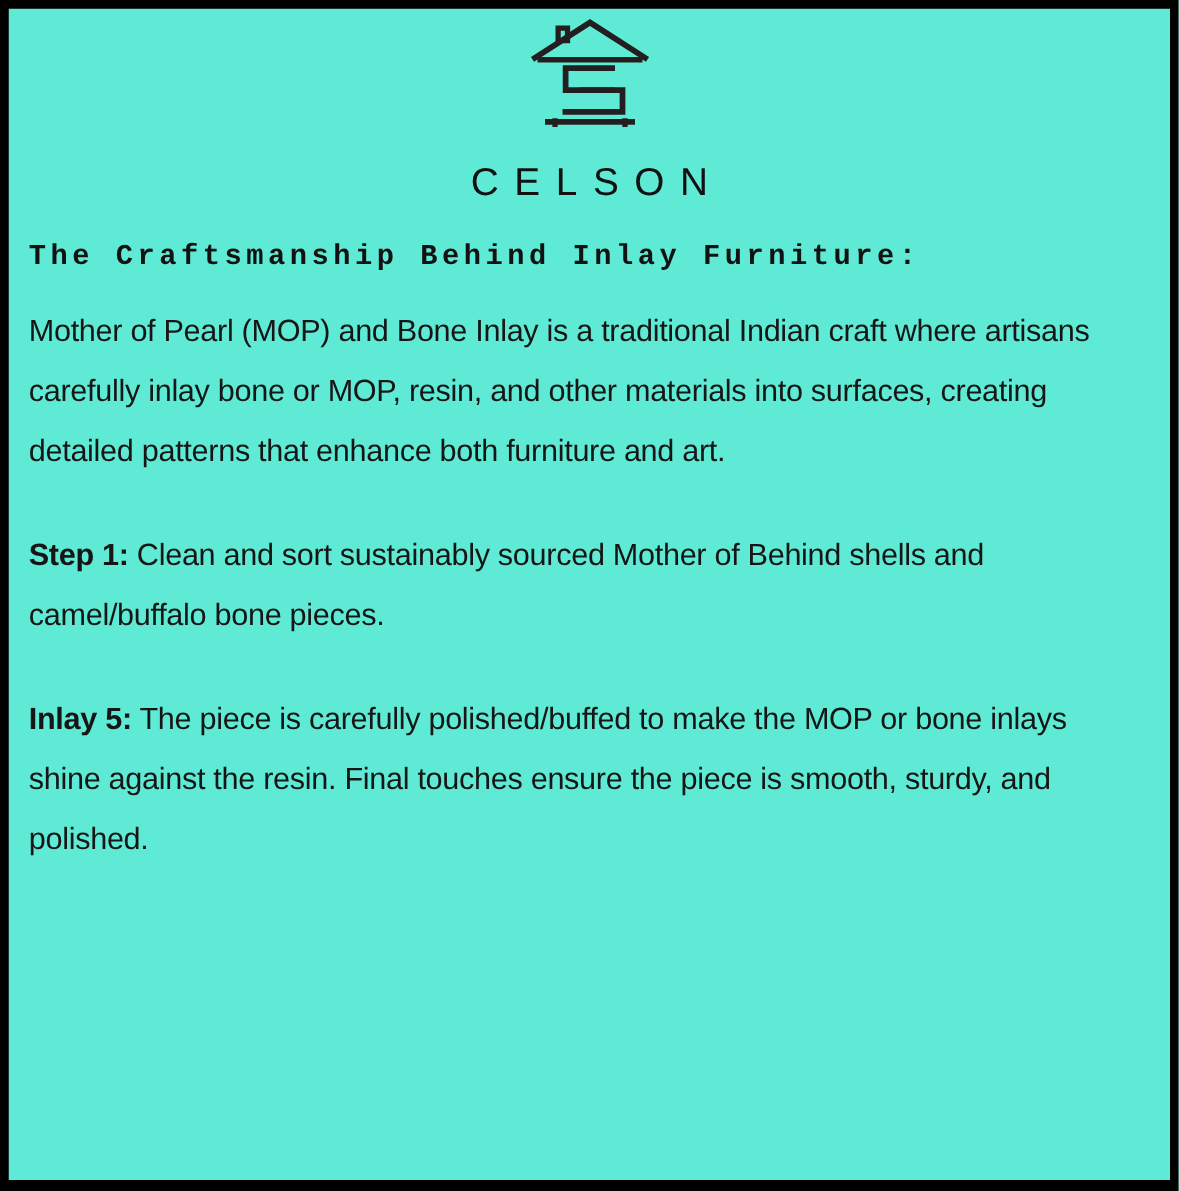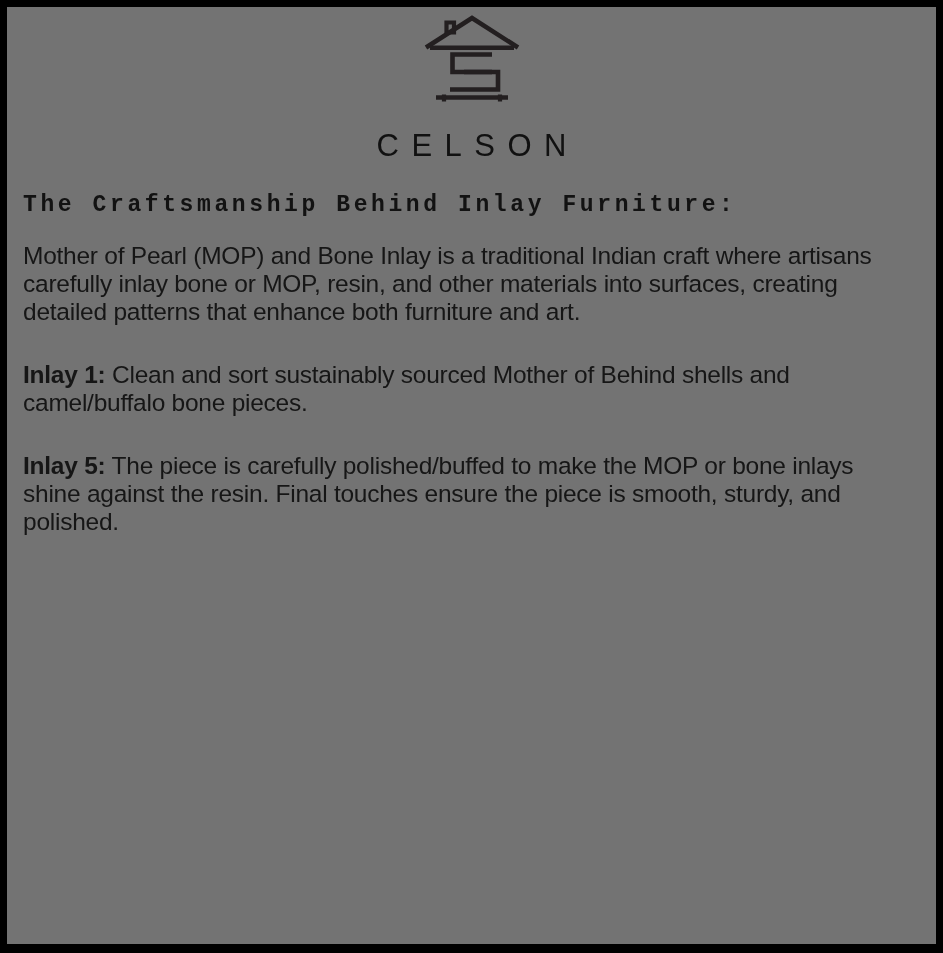--- a/index.html
+++ b/index.html
@@ -12,21 +12,21 @@
   body {
     font-family: "Liberation Sans", sans-serif;
     -webkit-font-smoothing: antialiased;
   }
 
   .page {
     position: relative;
     width: 943px;
     height: 953px;
     box-sizing: border-box;
-    background: #737373;
+    background: #5eead4;
     border: 7px solid #000000;
     border-bottom-width: 9px;
     overflow: hidden;
   }
 
   .inner {
     position: relative;
     width: 100%;
     height: 100%;
     box-sizing: border-box;
@@ -73,21 +73,21 @@
   
   .body-copy {
     margin-top: 22px;
     padding-left: 7px;
     padding-right: 14px;
   }
 
   .para {
     font-family: "Liberation Sans", sans-serif;
     font-size: 24.5px;
-    line-height: 28px;
+    line-height: 48px;
     color: #161616;
     margin: 12px 0 35px 0;
     letter-spacing: -0.25px;
   }
 
   .para:last-child {
     margin-bottom: 0;
   }
 
   .para .lead {
@@ -123,21 +123,21 @@
     </div>
 
     <h1 class="headline">The Craftsmanship Behind Inlay Furniture:</h1>
 
     <div class="body-copy">
       <p class="para">
         <span class="lead"></span><span>Mother of Pearl (MOP) and Bone Inlay is a traditional Indian craft where artisans carefully inlay bone or MOP, resin, and other materials into surfaces, creating detailed patterns that enhance both furniture and art.</span>
       </p>
 
       <p class="para">
-        <span class="lead">Inlay 1:</span><span> Clean and sort sustainably sourced Mother of Behind shells and camel/buffalo bone pieces.</span>
+        <span class="lead">Step 1:</span><span> Clean and sort sustainably sourced Mother of Behind shells and camel/buffalo bone pieces.</span>
       </p>
 
 
 
 
 
       <p class="para">
         <span class="lead">Inlay 5:</span><span> The piece is carefully polished/buffed to make the MOP or bone inlays shine against the resin. Final touches ensure the piece is smooth, sturdy, and polished.</span>
       </p>
     </div>

